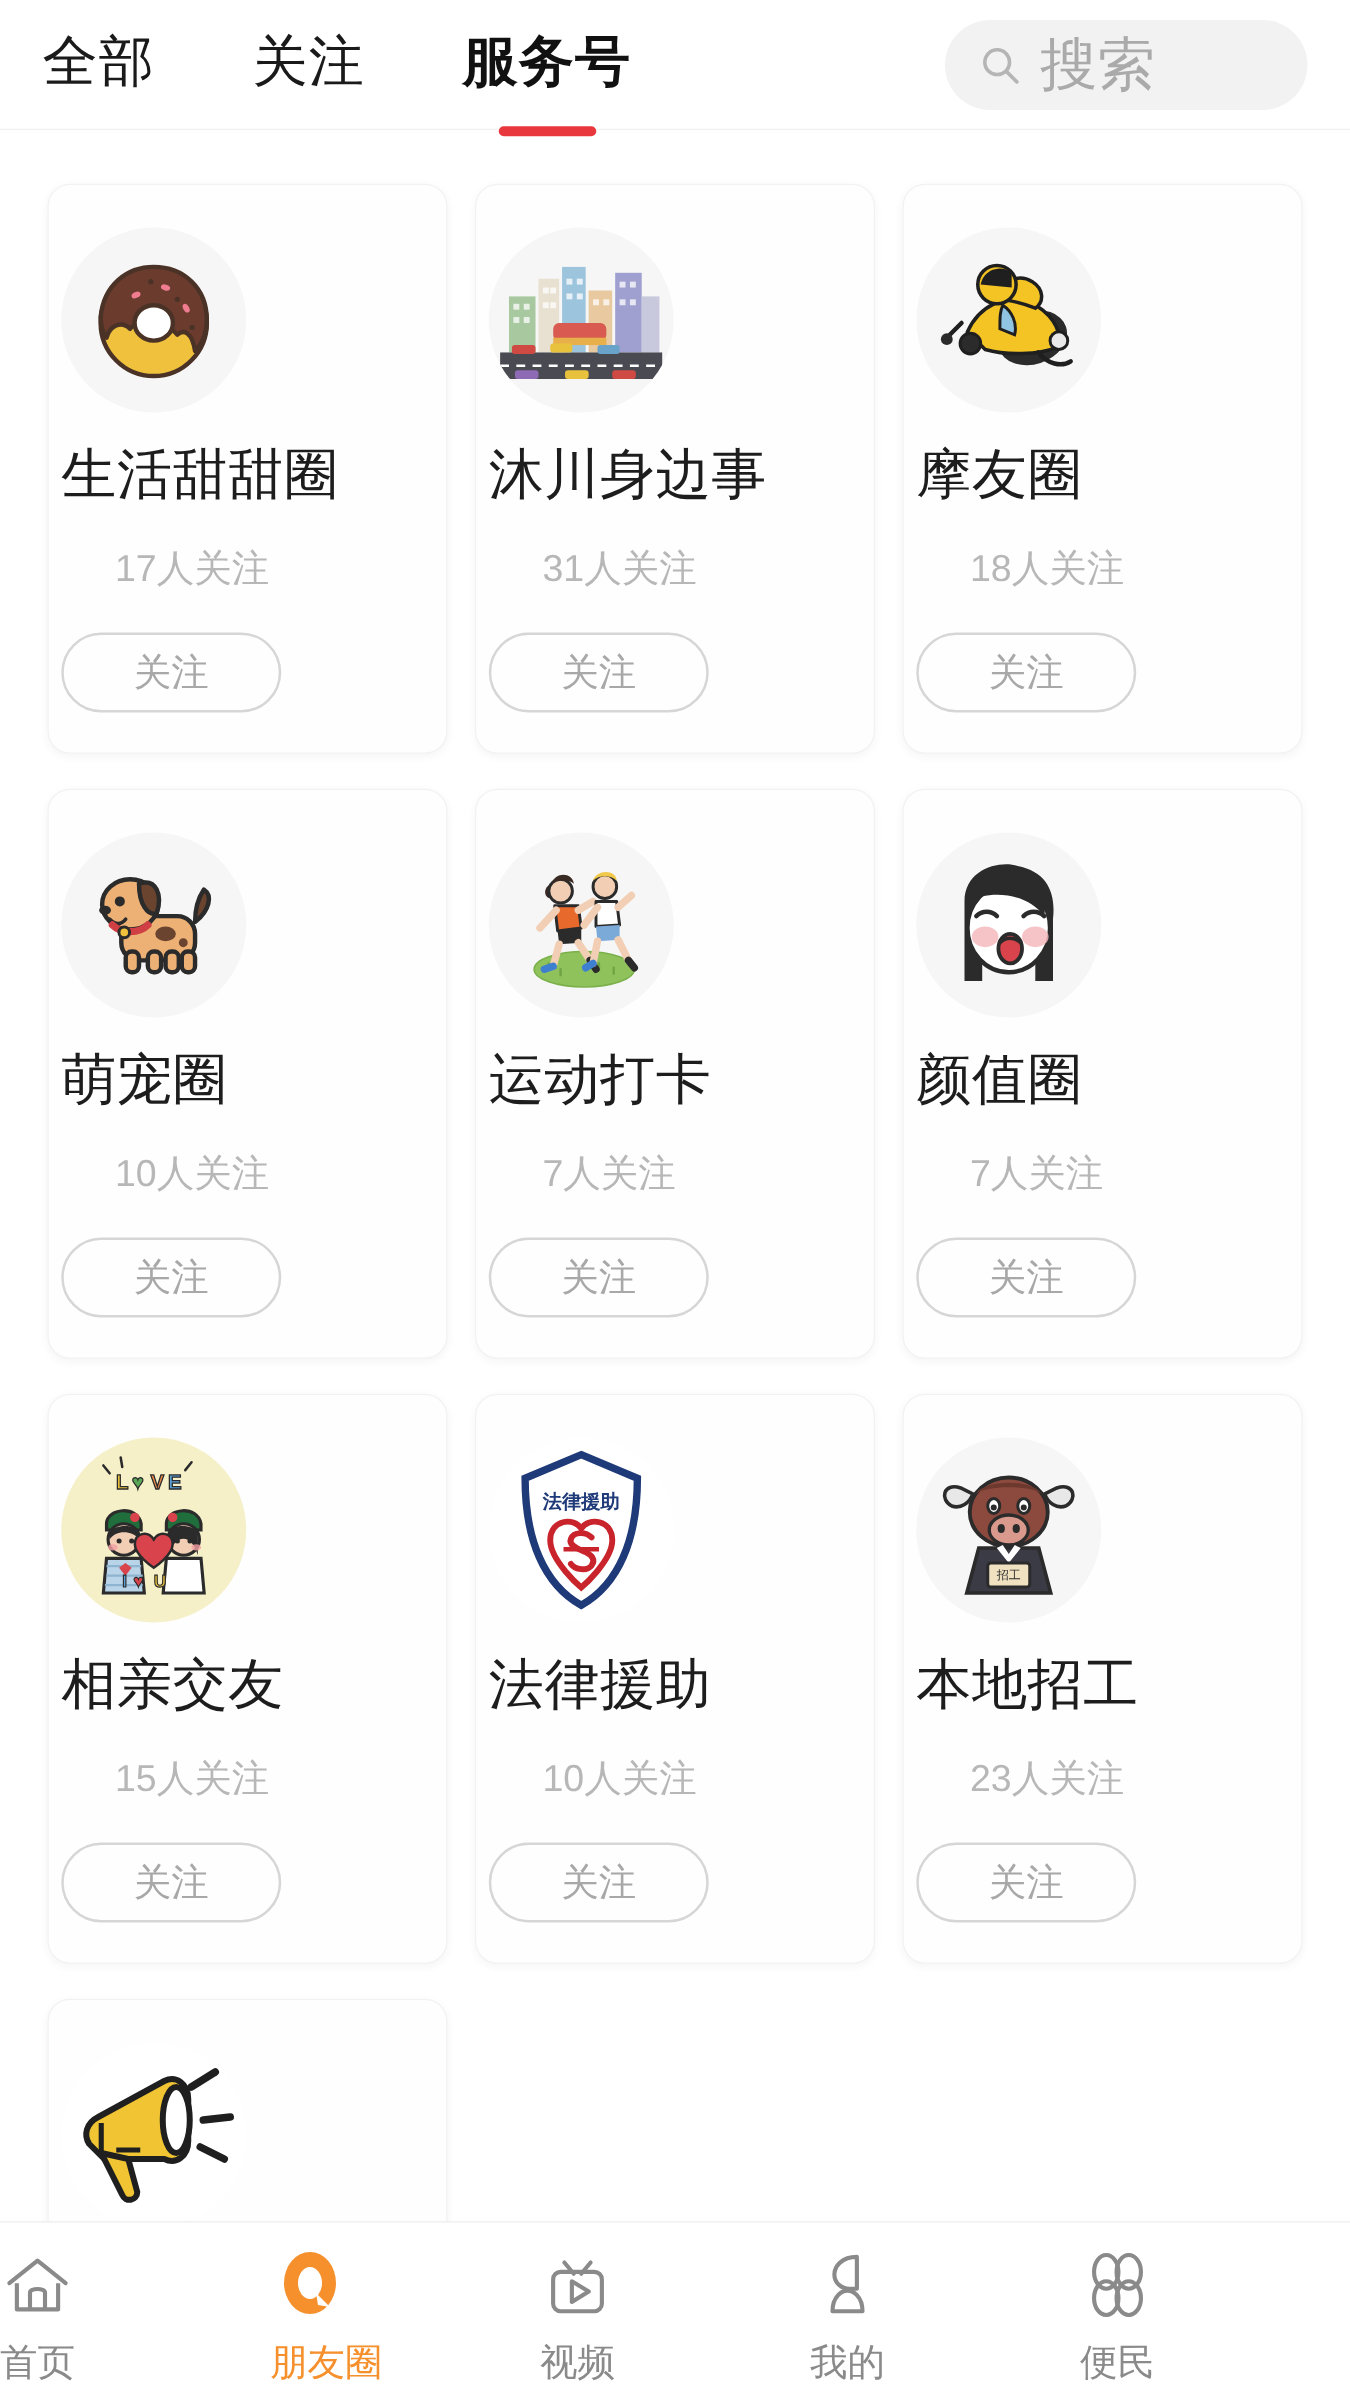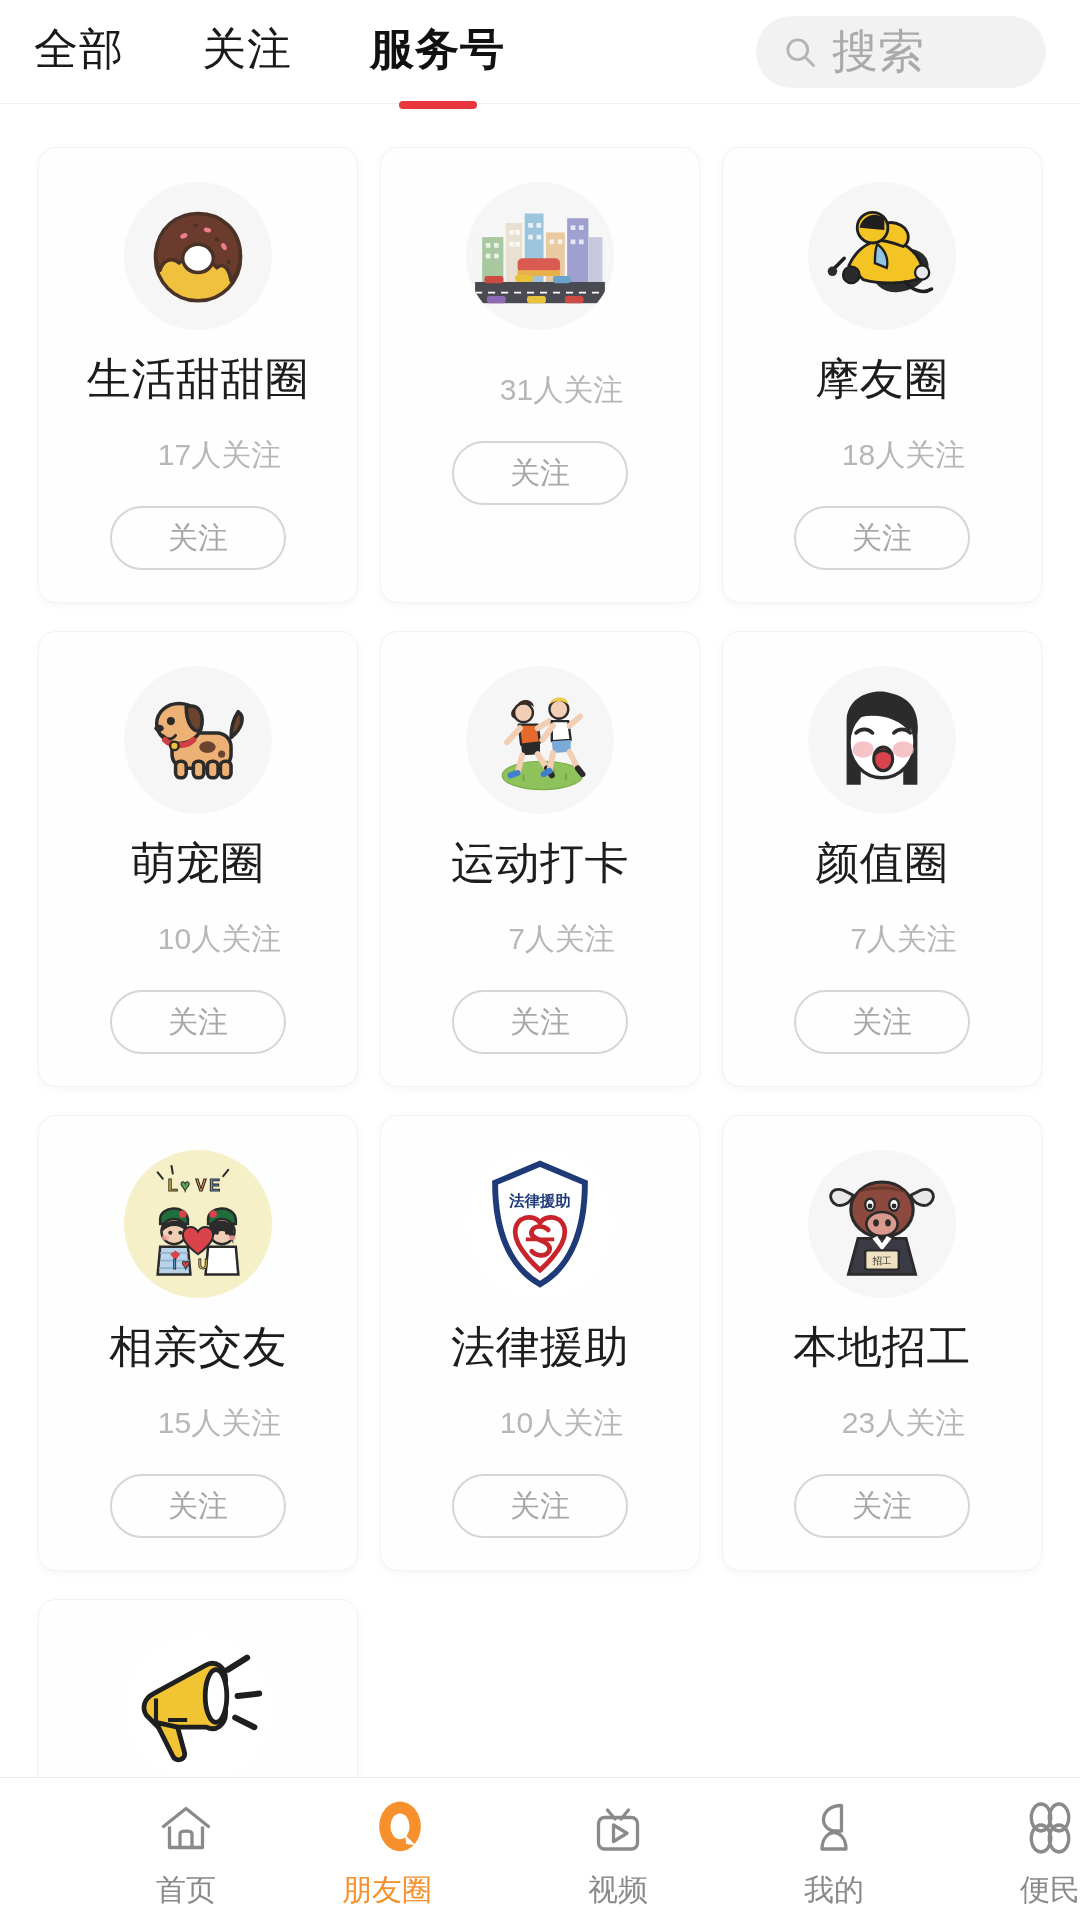--- a/index.html
+++ b/index.html
@@ -74,21 +74,21 @@
     row-gap:28px;
   }
   .card {
     background:#fefefe;
     border:1px solid #f2f2f2;
     border-radius:18px;
     box-shadow:0 2px 8px rgba(0,0,0,0.045);
     padding:34px 10px 32px 10px;
     display:flex;
     flex-direction:column;
-    align-items:center;
+    align-items:flex-start;
     min-height:360px;
   }
   .avatar {
     width:148px;
     height:148px;
     border-radius:50%;
     background:#f6f6f6;
     display:flex;
     align-items:center;
     justify-content:center;
@@ -132,21 +132,21 @@
     background:#fff;
     border-top:1px solid #ededed;
     display:flex;
     align-items:flex-start;
     padding-top:16px;
   }
   .navitem {
     flex:1;
     display:flex;
     flex-direction:column;
-    align-items:flex-end;
+    align-items:flex-start;
     justify-content:flex-start;
   }
   .navicon { height:68px; display:flex; align-items:center; justify-content:center; }
   .navicon svg { display:block; }
   .navlabel { font-size:30px; color:#8a8a8a; margin-top:8px; }
   .navitem.active .navlabel { color:#f5902c; }
 </style>
 </head>
 <body>
 
@@ -235,20 +235,21 @@
             <line x1="0" y1="81" x2="110" y2="81"></line>
           </g>
           <rect x="8" y="67" width="16" height="6" rx="2" fill="#cf4a42"></rect>
           <rect x="34" y="66" width="15" height="6" rx="2" fill="#e8c23c"></rect>
           <rect x="66" y="67" width="15" height="6" rx="2" fill="#6aa3c9"></rect>
           <rect x="10" y="84" width="16" height="6" rx="2" fill="#8e6ab5"></rect>
           <rect x="44" y="84" width="16" height="6" rx="2" fill="#e8c23c"></rect>
           <rect x="76" y="84" width="16" height="6" rx="2" fill="#cf4a42"></rect>
         </svg>
       </div>
+      <div class="card-name">沐川身边事</div>
       <div class="card-count">31人关注</div>
       <div class="follow-btn">关注</div>
     </div>
 
     <div class="card">
       <div class="avatar">
         <svg width="124" height="118" viewBox="0 0 100 100">
           <ellipse cx="66" cy="62" rx="24" ry="18" fill="#2b2b2b" transform="rotate(-18 66 62)"></ellipse>
           <path d="M22 58 C30 40 48 32 64 38 C78 44 86 56 84 68 C70 74 48 74 34 70 Z" fill="#f4c425" stroke="#1f1f1f" stroke-width="2.4"></path>
           <path d="M40 36 C44 24 56 18 66 24 C74 29 74 38 68 42 C58 38 48 36 40 36Z" fill="#f4c425" stroke="#1f1f1f" stroke-width="2.4"></path>

